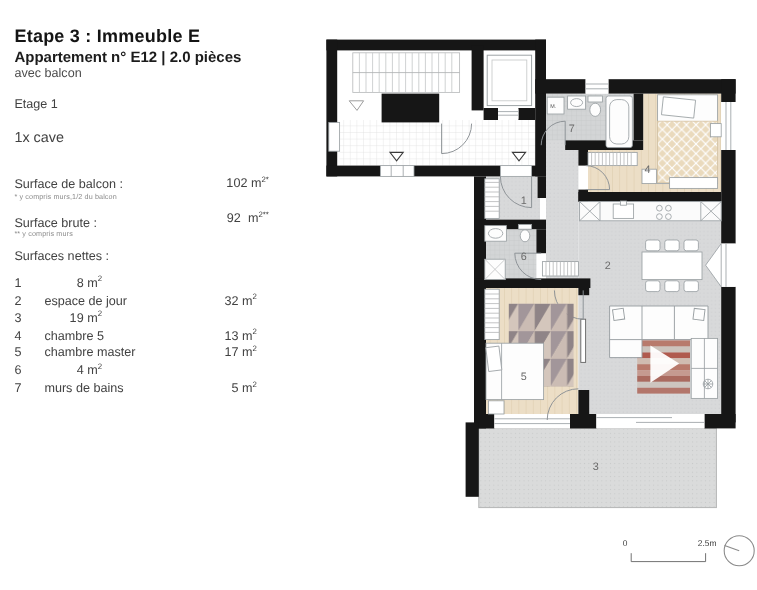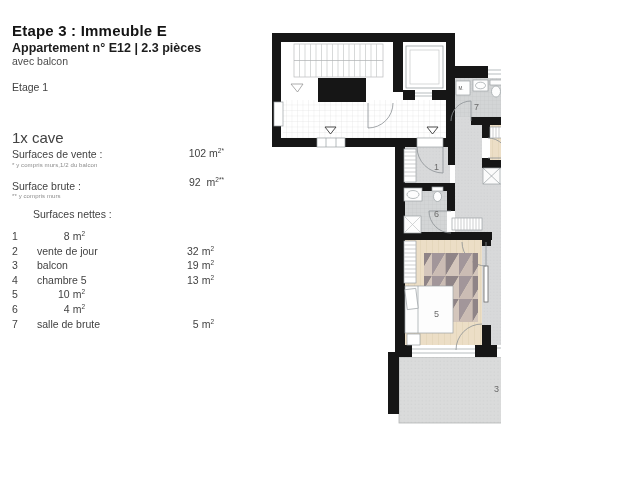--- a/index.html
+++ b/index.html
@@ -1,91 +1,91 @@
 <!DOCTYPE html>
 <html><head>
 <meta charset="utf-8">
 <style>
   html,body{margin:0;padding:0;background:#fff;}
-  .page{position:relative;width:501px;height:492px;background:#ffffff;overflow:hidden;
+  .page{position:relative;width:631px;height:492px;background:#ffffff;overflow:hidden;
         font-family:"Liberation Sans",sans-serif;color:#3c3c3c;}
   .abs{position:absolute;}
   .title{left:12px;top:22px;font-size:15px;font-weight:700;color:#141414;letter-spacing:.2px;}
   .subtitle{left:12px;top:41px;font-size:12.5px;font-weight:700;color:#1c1c1c;}
   .note{left:12px;top:55px;font-size:10.5px;color:#4c4c4c;text-align:right;}
   .floor{left:12px;top:81px;font-size:10.5px;color:#424242;}
-  .cave{left:12px;top:107px;font-size:15px;color:#424242;margin-top:22px;}
+  .cave{left:12px;top:107px;font-size:12px;color:#424242;}
   .slabel{font-size:10.5px;color:#424242;}
   .sval{left:12px;width:212px;text-align:right;font-size:10.5px;color:#424242;}
   .fnote{font-size:6px;color:#8b8b8b;letter-spacing:.1px;}
-  .nettes{left:12px;top:208px;font-size:10.5px;color:#424242;margin-left:21px;}
+  .nettes{left:12px;top:208px;font-size:10.5px;color:#424242;}
   .legend{left:12px;top:229px;width:202px;}
   .lrow{display:flex;font-size:10.5px;line-height:14.6px;color:#424242;}
   .lnum{width:25px;flex:none;}
   .lname{flex:1;}
   .larea{width:48px;flex:none;text-align:right;}
   sup,.sup{font-size:.62em;vertical-align:super;line-height:0;}
   svg text{font-family:"Liberation Sans",sans-serif;}
 </style>
 </head>
 <body>
 
 <div class="page">
 
   <div class="abs title">Etape 3 : Immeuble E</div>
-  <div class="abs subtitle">Appartement n° E12 |  2.3 pièces</div>
+  <div class="abs subtitle">Appartement n° E12 |  2.0 pièces</div>
   <div class="abs note">avec balcon</div>
   <div class="abs floor">Etage 1</div>
   <div class="abs cave">1x cave</div>
 
-  <div class="abs slabel" style="left:12px;top:148px;">Surfaces de vente :</div>
+  <div class="abs slabel" style="left:12px;top:148px;">Surface de balcon :</div>
   <div class="abs fnote" style="left:12px;top:162px;">* y compris murs,1/2 du balcon</div>
   <div class="abs sval" style="top:147px;">
     <span>102</span>&nbsp;<span>m</span><span class="sup"><span>2</span><span>*</span></span>
   </div>
 
   <div class="abs slabel" style="left:12px;top:180px;">Surface brute :</div>
   <div class="abs fnote" style="left:12px;top:193px;">** y compris murs</div>
   <div class="abs sval" style="top:176px;">
     <span>92</span>&nbsp;&nbsp;<span>m</span><span class="sup"><span>2</span><span>**</span></span>
   </div>
 
   <div class="abs nettes">Surfaces nettes :</div>
 
   <div class="abs legend">
     <div class="lrow">
       <span class="lnum">1</span>
       <span class="larea"><span>8</span> <span>m</span><sup>2</sup></span>
     </div>
     <div class="lrow">
       <span class="lnum">2</span>
-        <span class="lname">vente de jour</span>
+        <span class="lname">espace de jour</span>
       <span class="larea"><span>32</span> <span>m</span><sup>2</sup></span>
     </div>
     <div class="lrow">
       <span class="lnum">3</span>
-        <span class="lname">balcon</span>
       <span class="larea"><span>19</span> <span>m</span><sup>2</sup></span>
     </div>
     <div class="lrow">
       <span class="lnum">4</span>
         <span class="lname">chambre 5</span>
       <span class="larea"><span>13</span> <span>m</span><sup>2</sup></span>
     </div>
     <div class="lrow">
       <span class="lnum">5</span>
-      <span class="larea"><span>10</span> <span>m</span><sup>2</sup></span>
+        <span class="lname">chambre master</span>
+      <span class="larea"><span>17</span> <span>m</span><sup>2</sup></span>
     </div>
     <div class="lrow">
       <span class="lnum">6</span>
       <span class="larea"><span>4</span> <span>m</span><sup>2</sup></span>
     </div>
     <div class="lrow">
       <span class="lnum">7</span>
-        <span class="lname">salle de brute</span>
+        <span class="lname">murs de bains</span>
       <span class="larea"><span>5</span> <span>m</span><sup>2</sup></span>
     </div>
   </div>
 
   <svg class="abs" style="left:0;top:0;" width="631" height="492" viewBox="0 0 631 492">
     <defs>
       <pattern id="tiles" width="5.5" height="5.5" patternUnits="userSpaceOnUse">
         <rect width="5.5" height="5.5" fill="#ffffff"></rect>
         <path d="M5.5 0 H0 V5.5" stroke="#dbdddd" stroke-width="0.6" fill="none"></path>
       </pattern>

